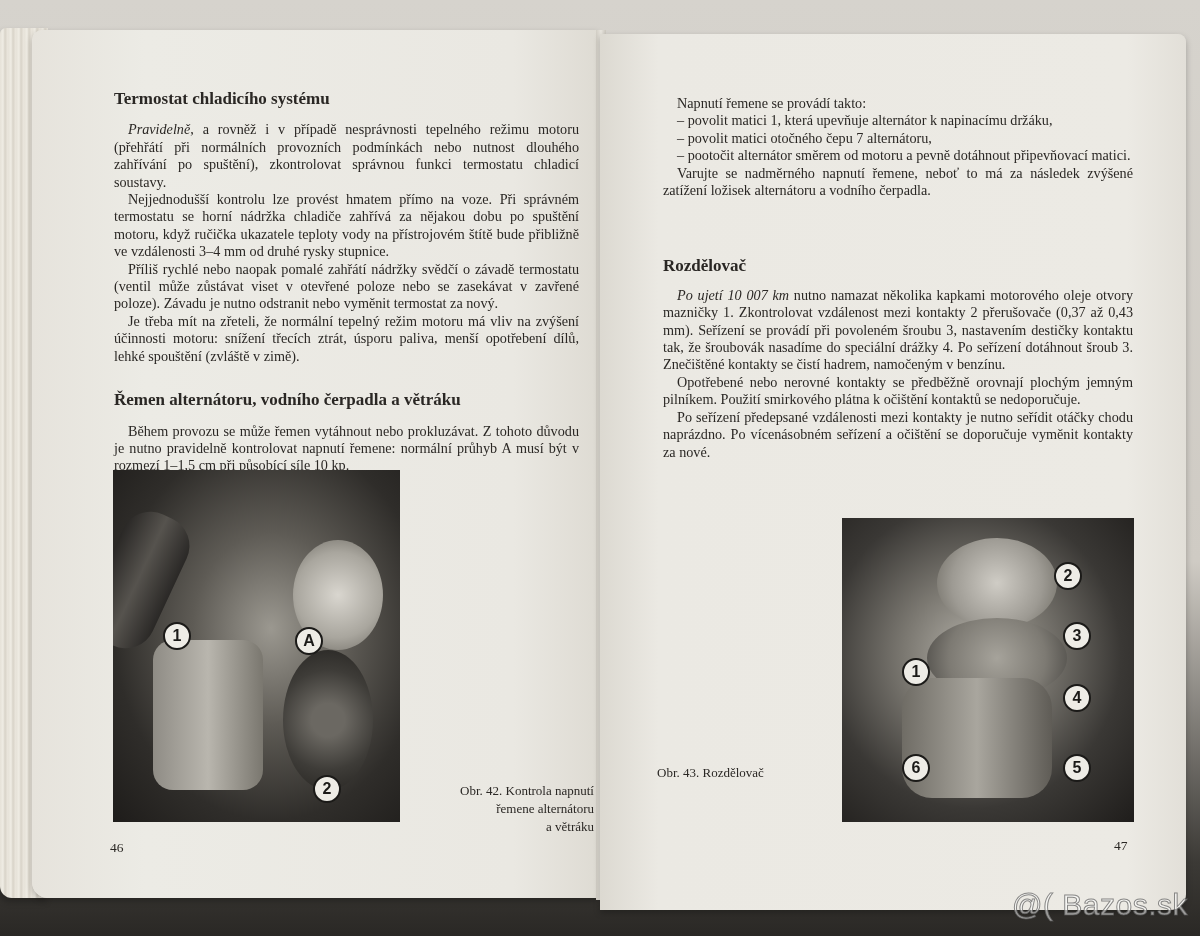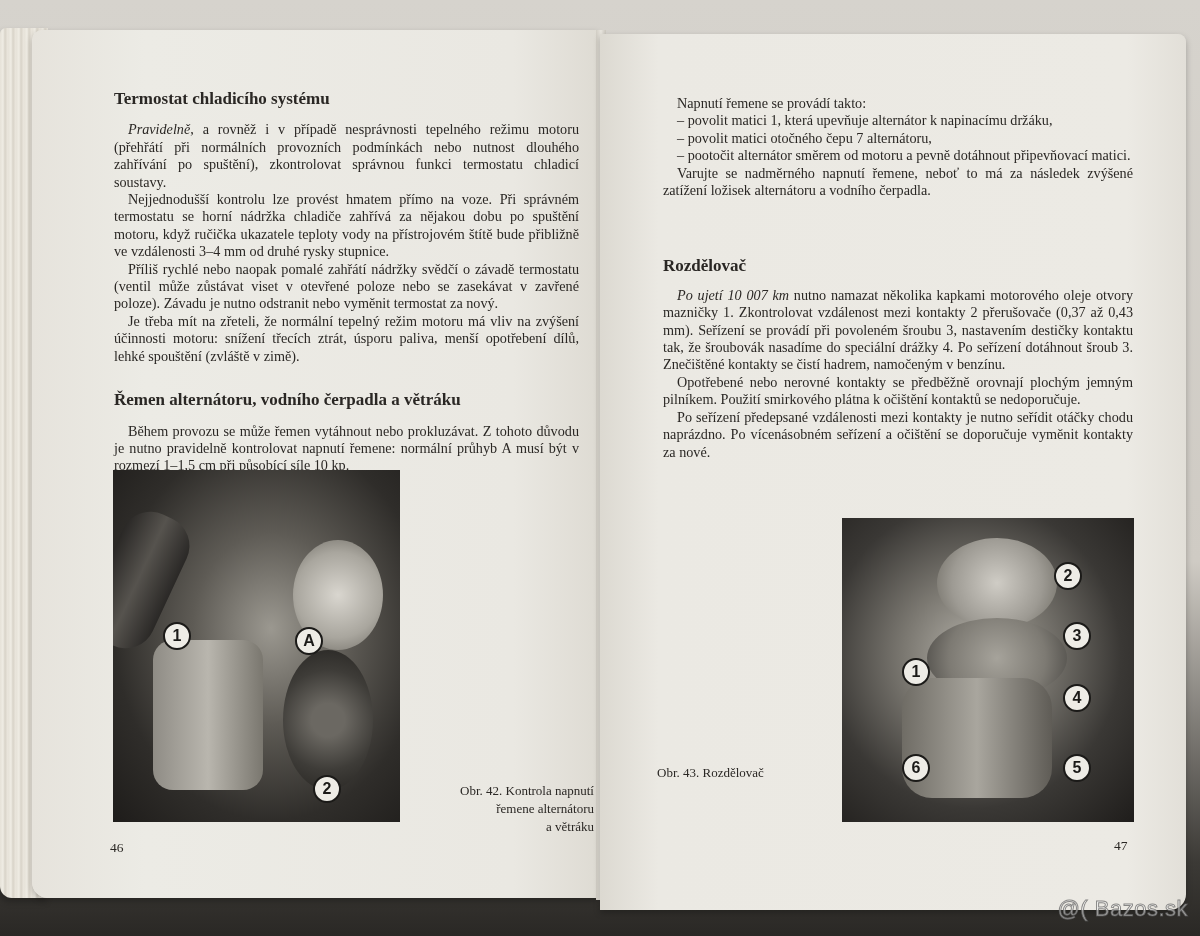--- a/index.html
+++ b/index.html
@@ -52,21 +52,21 @@
     .callout {
       position:absolute; width:24px; height:24px; border-radius:50%;
       background:#eeece6; border:2px solid #1b1a18; color:#1b1a18;
       font-family:"Liberation Sans","DejaVu Sans",sans-serif; font-weight:bold;
       font-size:16px; line-height:24px; text-align:center;
     }
     .caption { position:absolute; font-size:13px; line-height:18px;text-align:right; }
     .page-number { position:absolute; font-size:13.5px; }
     .watermark {
       position:absolute; right:12px; bottom:14px;
-      font-family:"Liberation Sans","DejaVu Sans",sans-serif; font-size:22px;
+      font-family:"Liberation Sans","DejaVu Sans",sans-serif; font-size:30px;
       color:rgba(255,255,255,.55); -webkit-text-stroke:1px rgba(90,90,90,.7);
       letter-spacing:.5px;
     }
   </style>
 </head>
 <body>
 
 <div class="page-stack-left"></div>
 
 <div class="page page-left"></div>

